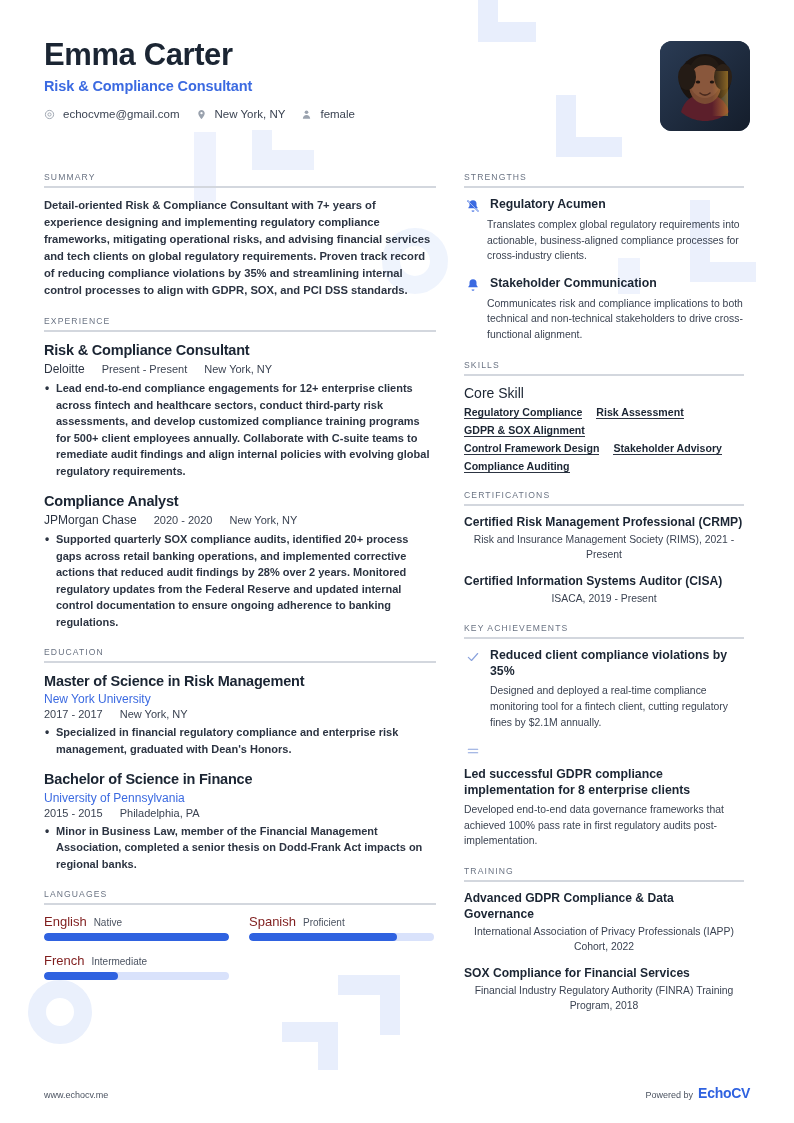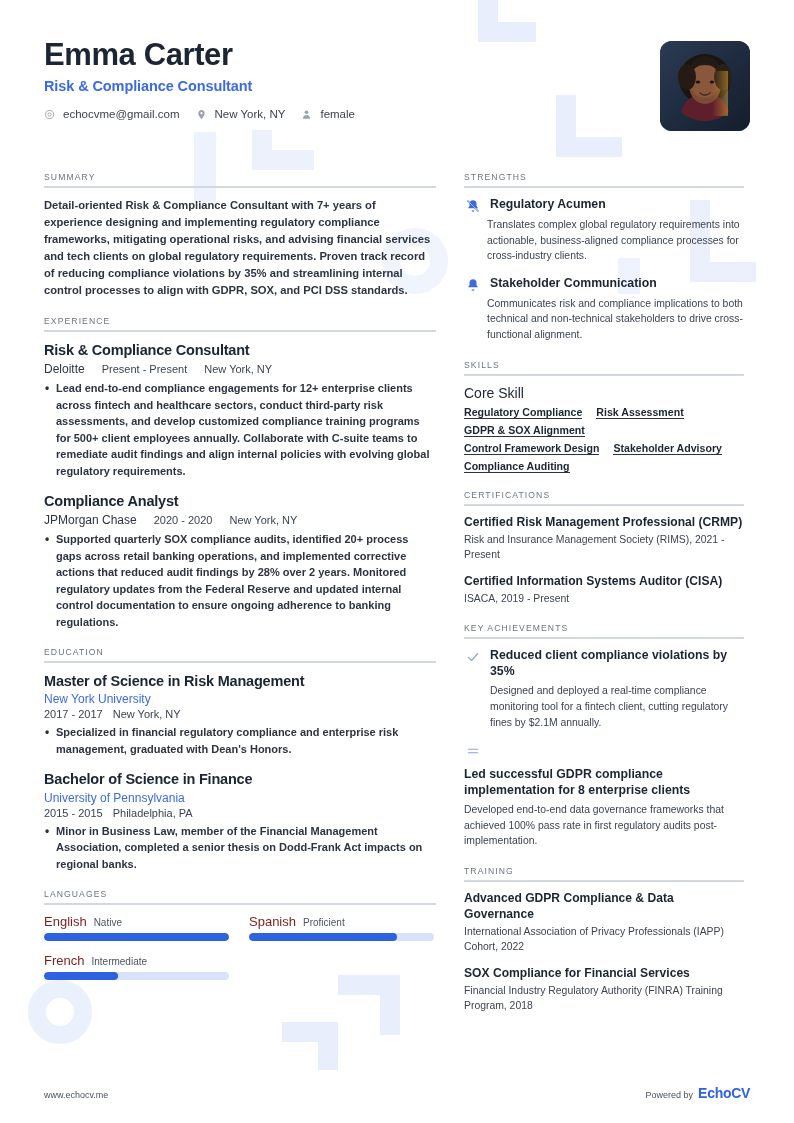--- a/index.html
+++ b/index.html
@@ -128,21 +128,21 @@
   .entry-org { font-size:12px; color:#2c3442; }
   .entry-school {
     font-size:12px;
     color:#3b6ae1;
     margin-top:2px;
     font-weight:500;
   }
   .entry-meta {
     display:flex;
     align-items:baseline;
-    gap:10px;
+    gap:17px;
     margin-top:2px;
     font-size:11px;
     color:#3b4352;
   }
   ul.bullets { list-style:none; margin-top:4px; }
   ul.bullets li {
     position:relative;
     padding-left:12px;
     font-size:11px;
     line-height:1.5;
@@ -235,20 +235,21 @@
     font-size:12.1px;
     font-weight:600;
     color:#1b2533;
     line-height:1.3;
   }
   .cert-sub {
     font-size:10.4px;
     color:#3b4352;
     line-height:1.45;
     margin-top:2px;
+    text-align:center;
   }
 
   
   .footer {
     position:absolute;
     left:44px; right:44px;
     bottom:22px;
     display:flex;
     align-items:baseline;
     justify-content:space-between;

